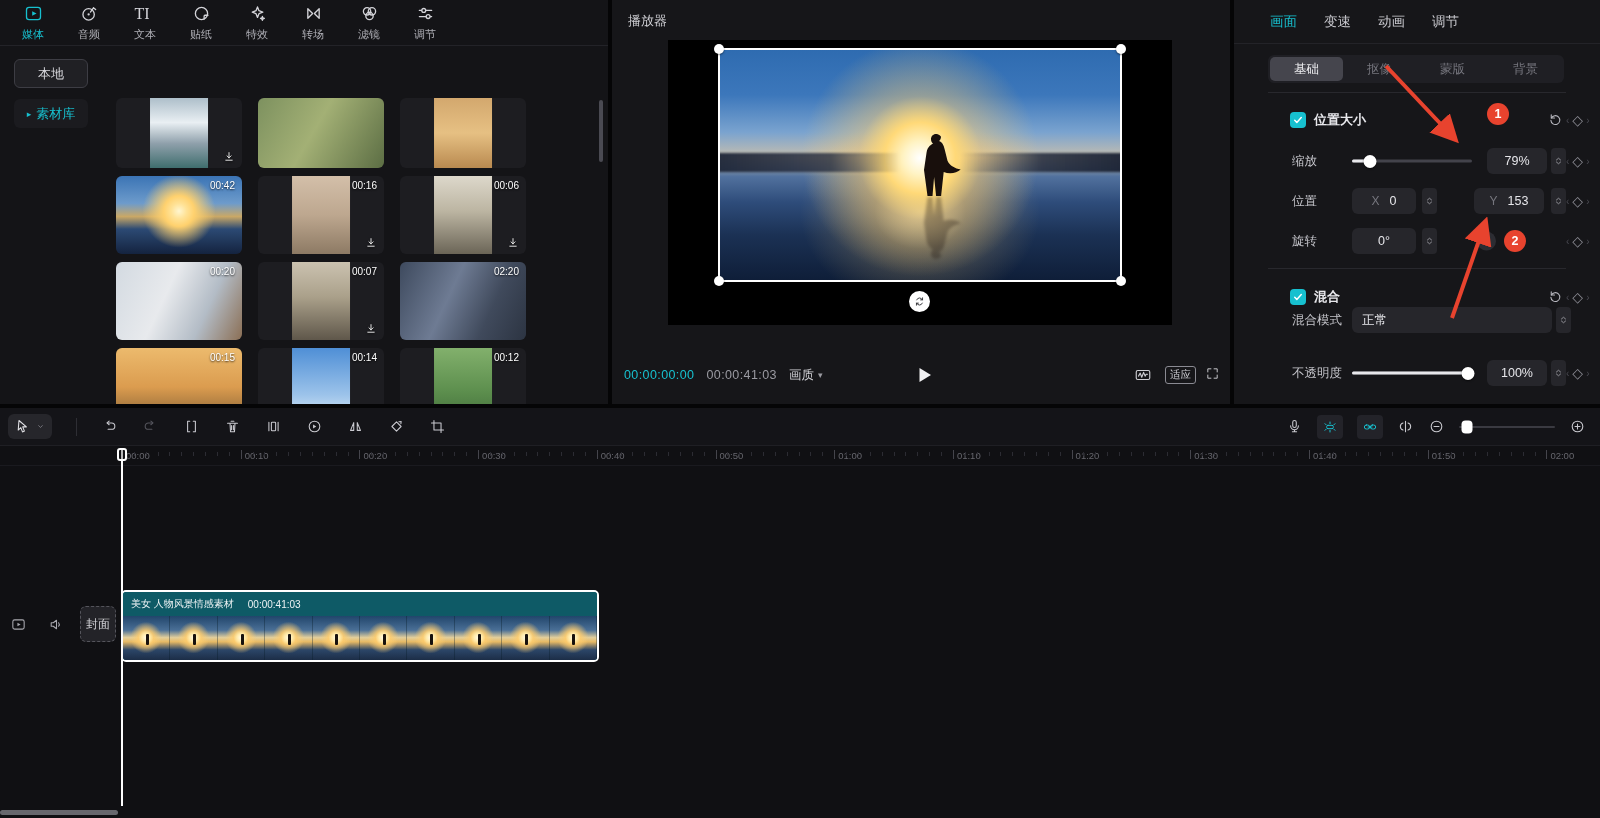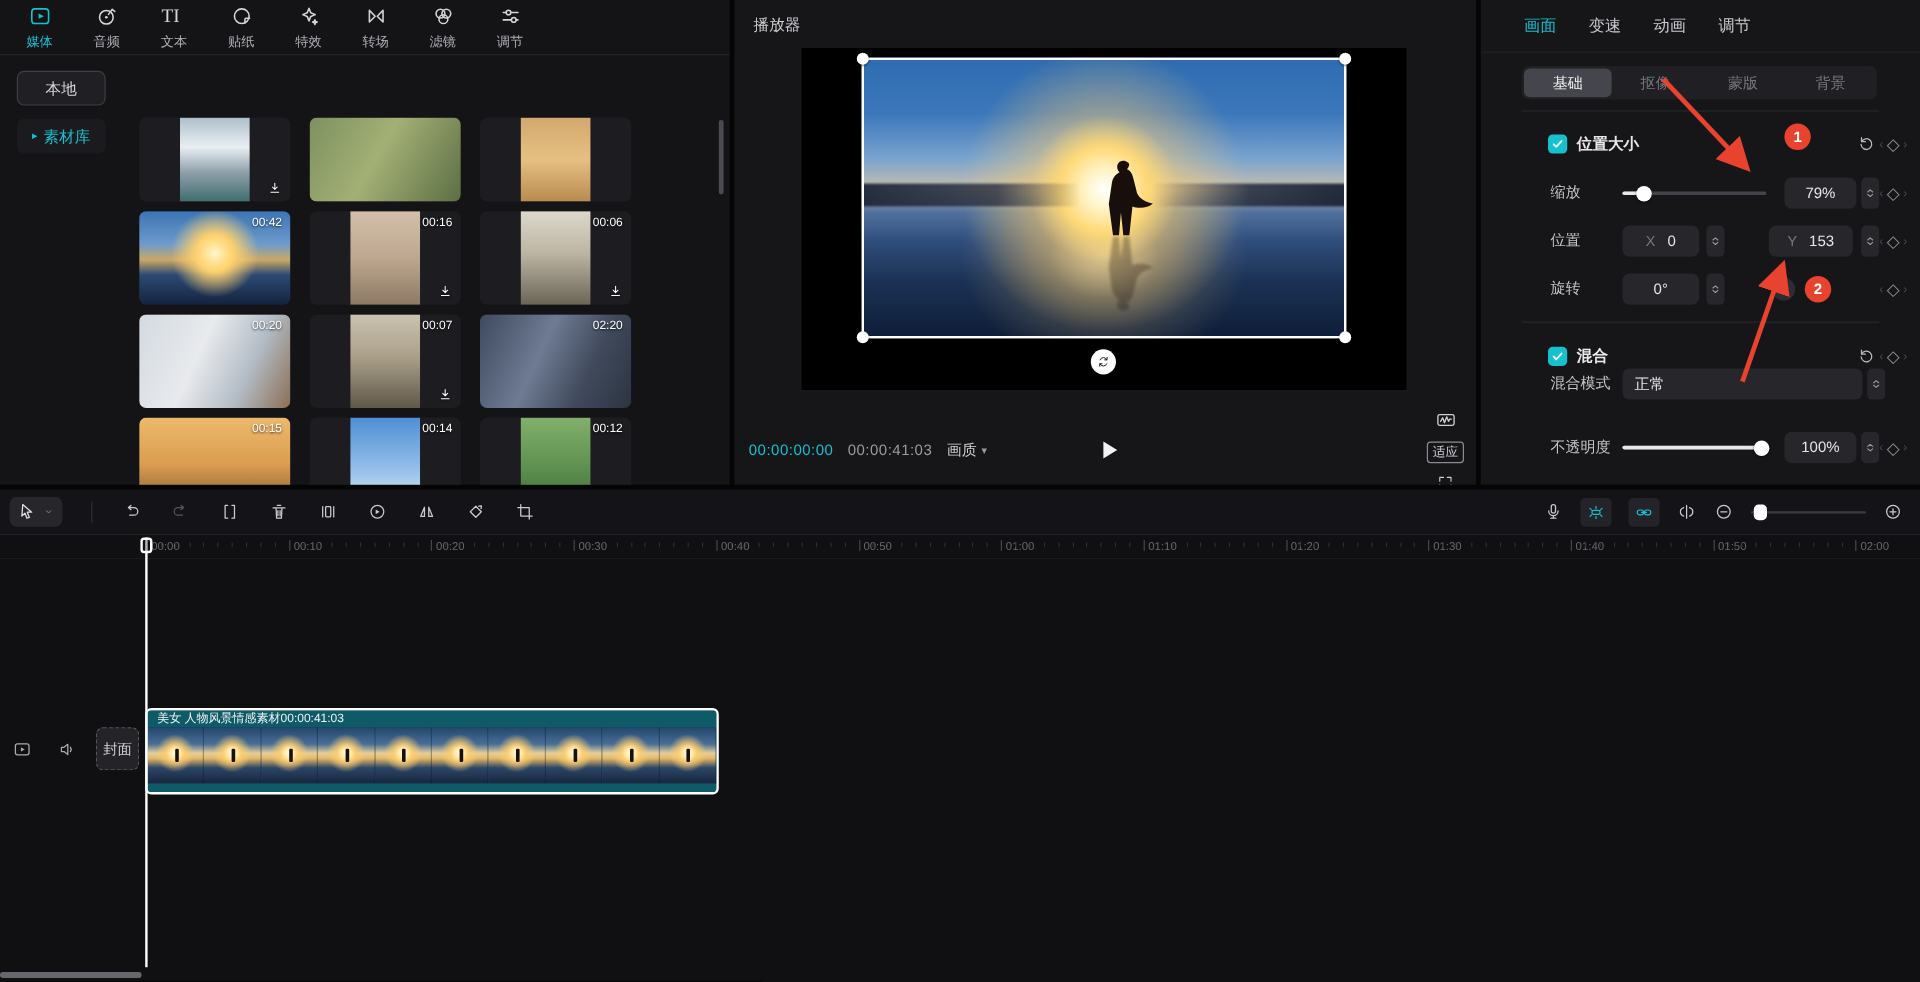--- a/index.html
+++ b/index.html
@@ -77,21 +77,21 @@
   .h-tl { left:-6px; top:-6px; } .h-tr { right:-6px; top:-6px; } .h-bl { left:-6px; bottom:-6px; } .h-br { right:-6px; bottom:-6px; }
   .rot-handle { position:absolute; left:241px; top:251px; width:21px; height:21px; border-radius:50%; background:#fff; display:flex; align-items:center; justify-content:center; cursor:pointer; }
   .rot-handle .ic { width:13px; height:13px; color:#19191d; }
   .player-controls { position:absolute; left:0; top:355px; width:618px; height:40px; display:flex; align-items:center; }
   .pc-left { position:absolute; left:12px; display:flex; align-items:center; gap:12px; }
   .tc-cur { font-size:12.5px; color:#17c0cf; letter-spacing:.4px; }
   .tc-dur { font-size:12.5px; color:#9a9aa1; letter-spacing:.4px; }
   .quality { display:flex; align-items:center; gap:4px; font-size:12.5px; color:#cfcfd4; cursor:pointer; }
   .quality .caret { font-size:9px; color:#9a9aa1; }
   .playbtn { position:absolute; left:300px; top:8px; width:24px; height:24px; color:#f2f2f4; cursor:pointer; }
-  .pc-right { position:absolute; right:10px; display:flex; align-items:center; gap:9px;flex-direction:column; }
+  .pc-right { position:absolute; right:10px; display:flex; align-items:flex-start; gap:9px; }
   .wave-btn { width:26px; height:18px; color:#cfcfd4; cursor:pointer; }
   .fit-btn { height:18px; padding:0 4px; border:1px solid #8a8a92; border-radius:3px; font-size:10.5px; color:#cfcfd4; display:flex; align-items:center; cursor:pointer; }
   .fs-btn { width:15px; height:15px; color:#cfcfd4; cursor:pointer; }
 
   
   .insp-tabs { position:absolute; left:0; top:0; width:366px; height:44px; display:flex; align-items:center; gap:27px; padding-left:36px; border-bottom:1px solid #232328; }
   .insp-tab { font-size:13.5px; color:#c9c9cf; cursor:pointer; white-space:nowrap; }
   .insp-tab.active { color:#17c0cf; }
   .subtabs { position:absolute; left:34px; top:55px; width:296px; height:28px; background:#1f1f24; border-radius:6px; display:flex; padding:2px; }
   .subtab { flex:1; display:flex; align-items:center; justify-content:center; font-size:12.5px; color:#76767e; border-radius:5px; cursor:pointer; }
@@ -135,21 +135,21 @@
   .rmin { position:absolute; top:6px; width:1px; height:4px; background:#2c2c33; }
 
   .playhead-line { position:absolute; left:121px; top:40px; width:2px; height:358px; background:#fdfdfd; z-index:30; }
   .playhead-head { position:absolute; left:117px; top:40px; width:10px; height:13px; border:2px solid #fff; border-radius:3px; background:rgba(20,20,24,.3); z-index:31; cursor:grab; }
 
   .track-video-btn { position:absolute; left:10px; top:208px; width:17px; height:17px; color:#a9a9b0; cursor:pointer; }
   .track-mute-btn { position:absolute; left:48px; top:208px; width:17px; height:17px; color:#a9a9b0; cursor:pointer; }
   .cover-btn { position:absolute; left:80px; top:198px; width:36px; height:36px; background:#232328; border:1px dashed #55555c; border-radius:6px; display:flex; align-items:center; justify-content:center; font-size:12px; color:#d4d4d9; cursor:pointer; }
 
   .clip { position:absolute; left:121px; top:182px; width:478px; height:72px; border:2px solid #fff; border-radius:5px; background:#0e5a66; overflow:hidden; cursor:pointer; z-index:10; }
-  .clip-title { height:14px; background:#0e5a66; display:flex; align-items:center; padding-left:8px; font-size:10px; color:#eef3f4; white-space:nowrap; }
+  .clip-title { height:24px; background:#0e5a66; display:flex; align-items:center; gap:14px; padding-left:8px; font-size:10px; color:#eef3f4; white-space:nowrap; }
   .filmstrip { display:flex; height:47px; }
   .frame { position:relative; flex:1; border-right:1px solid rgba(10,30,40,.35);
     background:
       radial-gradient(circle at 50% 46%, #fffbe8 0%, #ffe9a8 12%, rgba(255,205,110,.85) 22%, rgba(40,70,105,0) 46%),
       linear-gradient(180deg,#21456b 0%,#4a6f96 30%,#e3cf9b 46%,#e7b964 55%,#2c4668 72%,#17263d 100%); }
   .frame .fig { position:absolute; left:49%; top:38%; width:3px; height:11px; background:#17110d; border-radius:1px; }
   .hscroll { position:absolute; left:0; top:402px; width:118px; height:5px; background:#77777e; border-radius:3px; opacity:.85; }
 
   
   .overlay { position:absolute; left:0; top:0; width:1600px; height:818px; pointer-events:none; z-index:50; }

